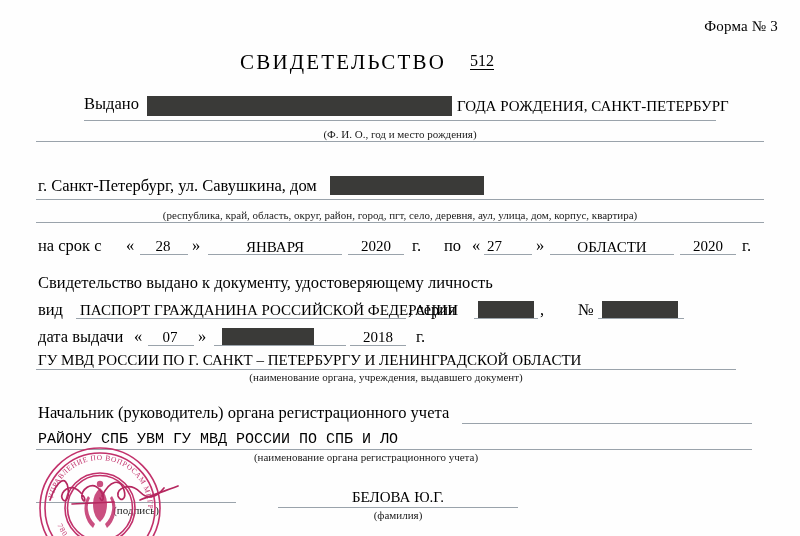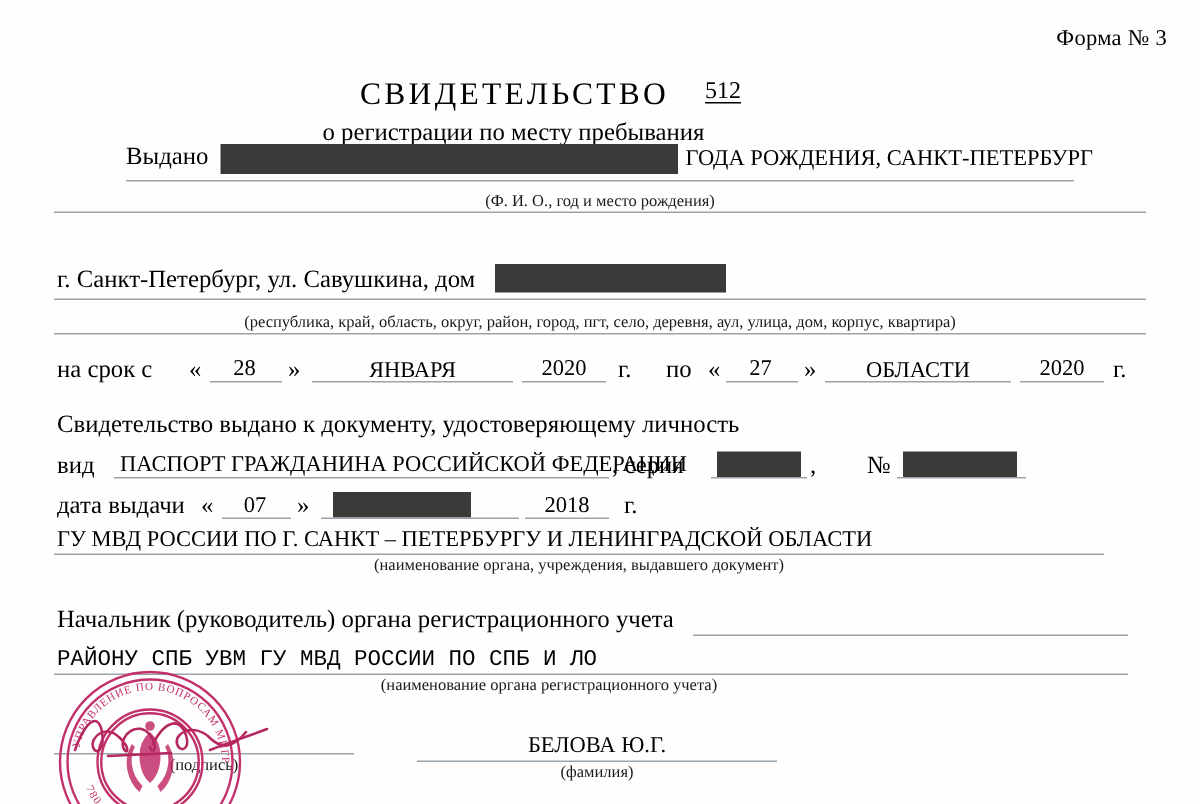--- a/index.html
+++ b/index.html
@@ -83,21 +83,20 @@
 </style>
 </head>
 <body>
 
 <div id="page">
 
   <div class="abs form-no">Форма № 3</div>
 
   <div class="abs title">СВИДЕТЕЛЬСТВО</div>
   <div class="abs title-number">512</div>
-  <div class="abs subtitle">о регистрации по месту пребывания</div>
 
   <div class="abs lbl" style="top:94px; left:84px;">Выдано</div>
   <div class="abs redact" style="top:96px; left:147px; width:305px; height:20px;"></div>
   <div class="abs caps" style="top:98px; left:457px;">ГОДА РОЖДЕНИЯ, САНКТ-ПЕТЕРБУРГ</div>
   <div class="abs rule" style="top:120px; left:84px; width:632px;"></div>
 
   <div class="abs rule" style="top:141px; left:36px; width:728px;"></div>
   <div class="abs lbl-sm center" style="top:128px; left:36px; width:728px;">(Ф. И. О., год и место рождения)</div>
 
 
@@ -112,21 +111,21 @@
   <div class="abs lbl-md" style="top:238px; left:143px; width:40px; text-align:center;">28</div>
   <div class="abs rule" style="top:254px; left:140px; width:48px;"></div>
   <div class="abs lbl" style="top:236px; left:192px;">»</div>
   <div class="abs caps" style="top:239px; left:210px; width:130px; text-align:center;">ЯНВАРЯ</div>
   <div class="abs rule" style="top:254px; left:208px; width:134px;"></div>
   <div class="abs lbl-md" style="top:238px; left:350px; width:52px; text-align:center;">2020</div>
   <div class="abs rule" style="top:254px; left:348px; width:56px;"></div>
   <div class="abs lbl" style="top:236px; left:412px;">г.</div>
   <div class="abs lbl" style="top:236px; left:444px;">по</div>
   <div class="abs lbl" style="top:236px; left:472px;">«</div>
-  <div class="abs lbl-md" style="top:238px; left:487px; width:40px; text-align:center;">27</div>
+  <div class="abs lbl-md" style="top:238px; left:487px; width:40px; ">27</div>
   <div class="abs rule" style="top:254px; left:484px; width:48px;"></div>
   <div class="abs lbl" style="top:236px; left:536px;">»</div>
   <div class="abs caps" style="top:239px; left:552px; width:120px; text-align:center;">ОБЛАСТИ</div>
   <div class="abs rule" style="top:254px; left:550px; width:124px;"></div>
   <div class="abs lbl-md" style="top:238px; left:682px; width:52px; text-align:center;">2020</div>
   <div class="abs rule" style="top:254px; left:680px; width:56px;"></div>
   <div class="abs lbl" style="top:236px; left:742px;">г.</div>
 
   <div class="abs lbl" style="top:273px; left:38px;">Свидетельство выдано к документу, удостоверяющему личность</div>
 

